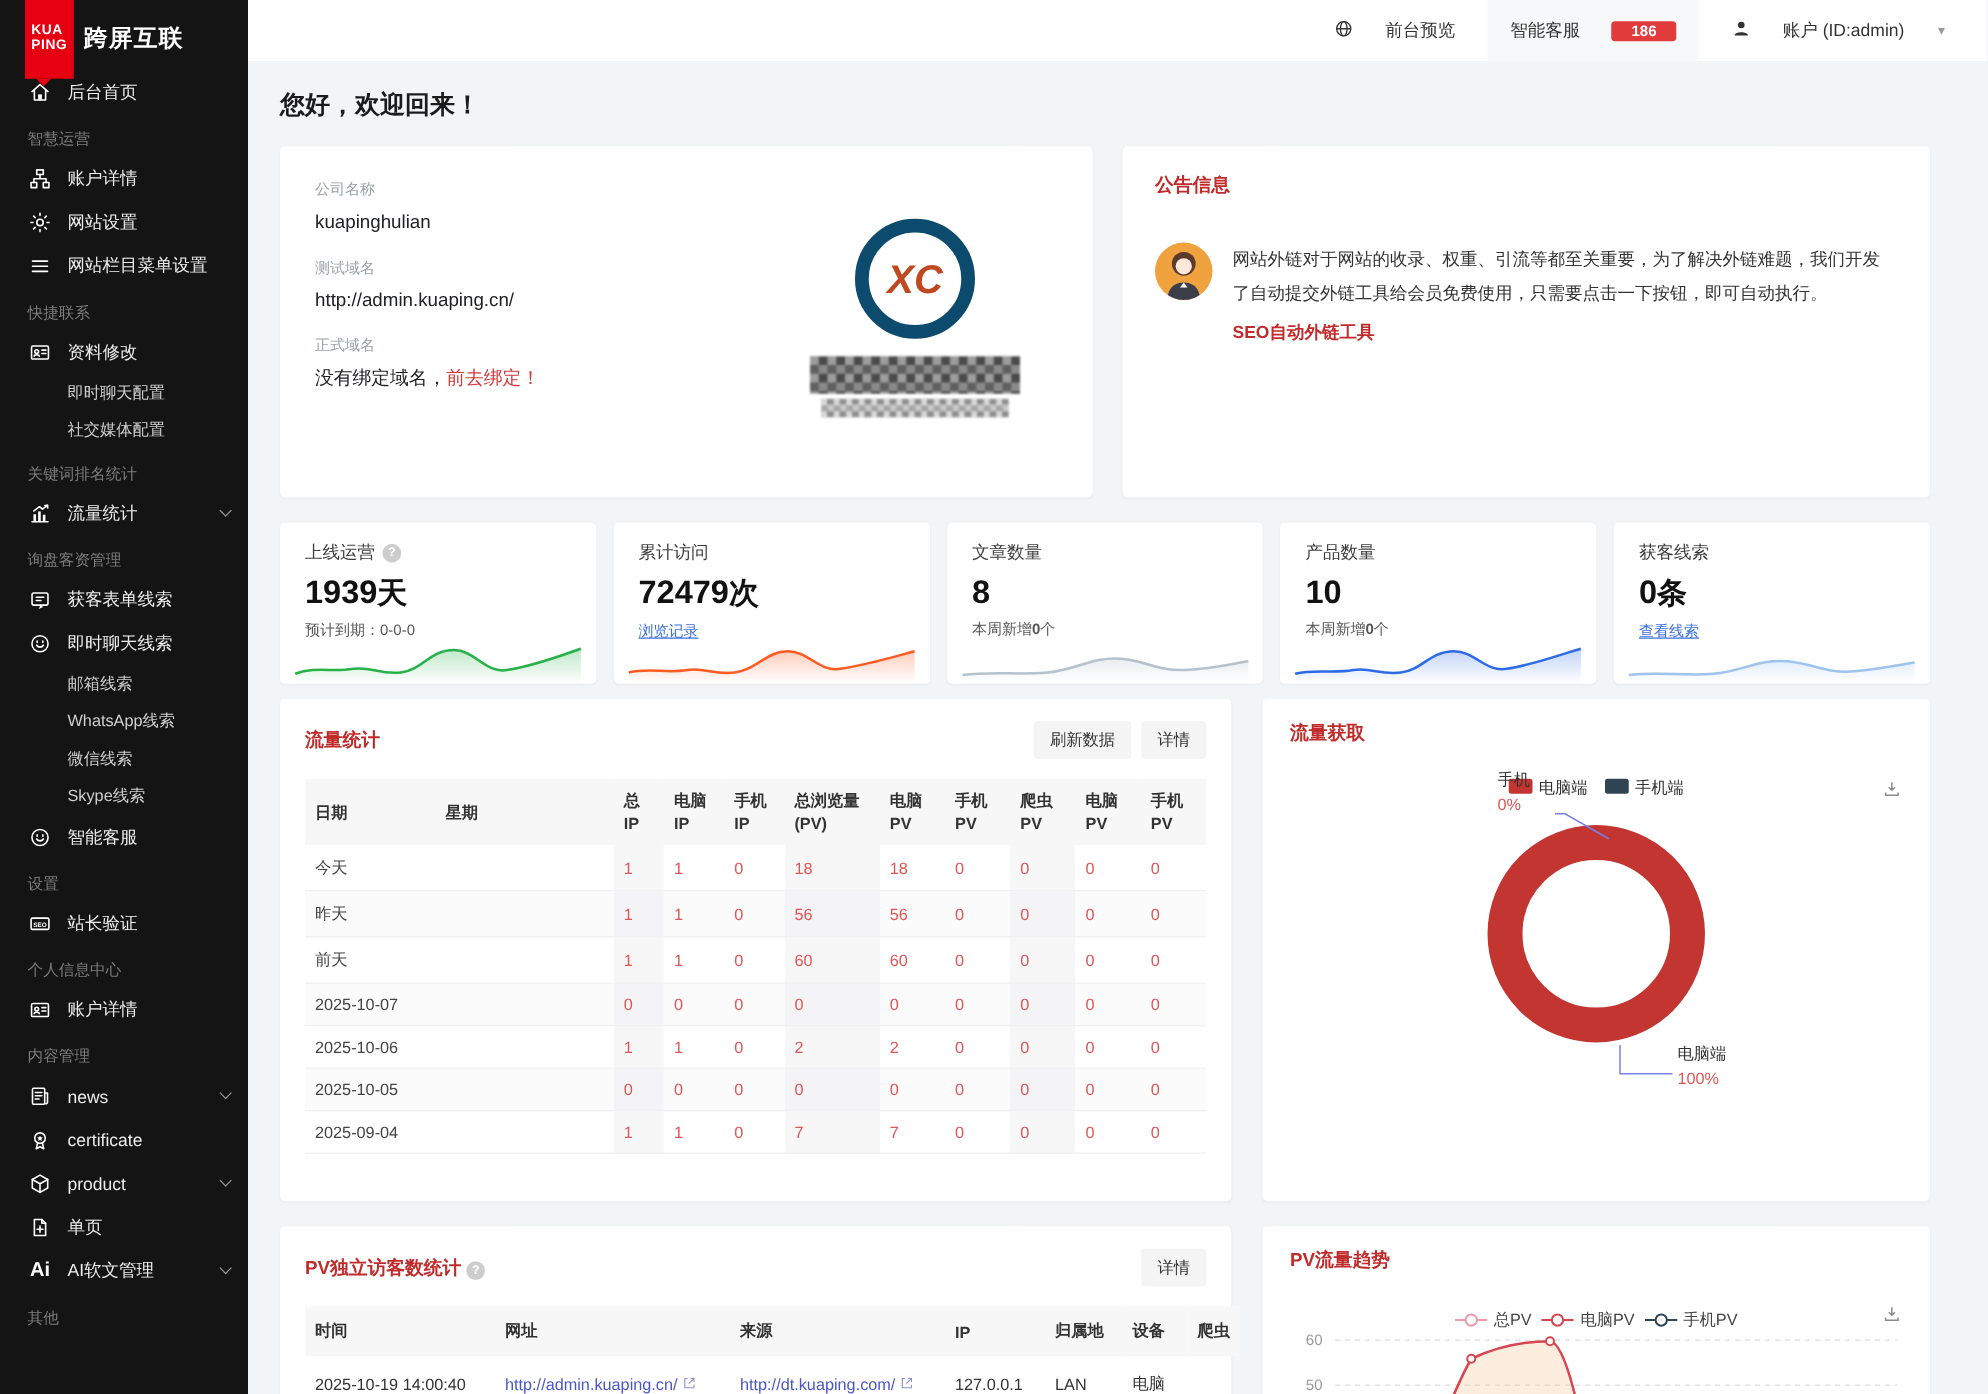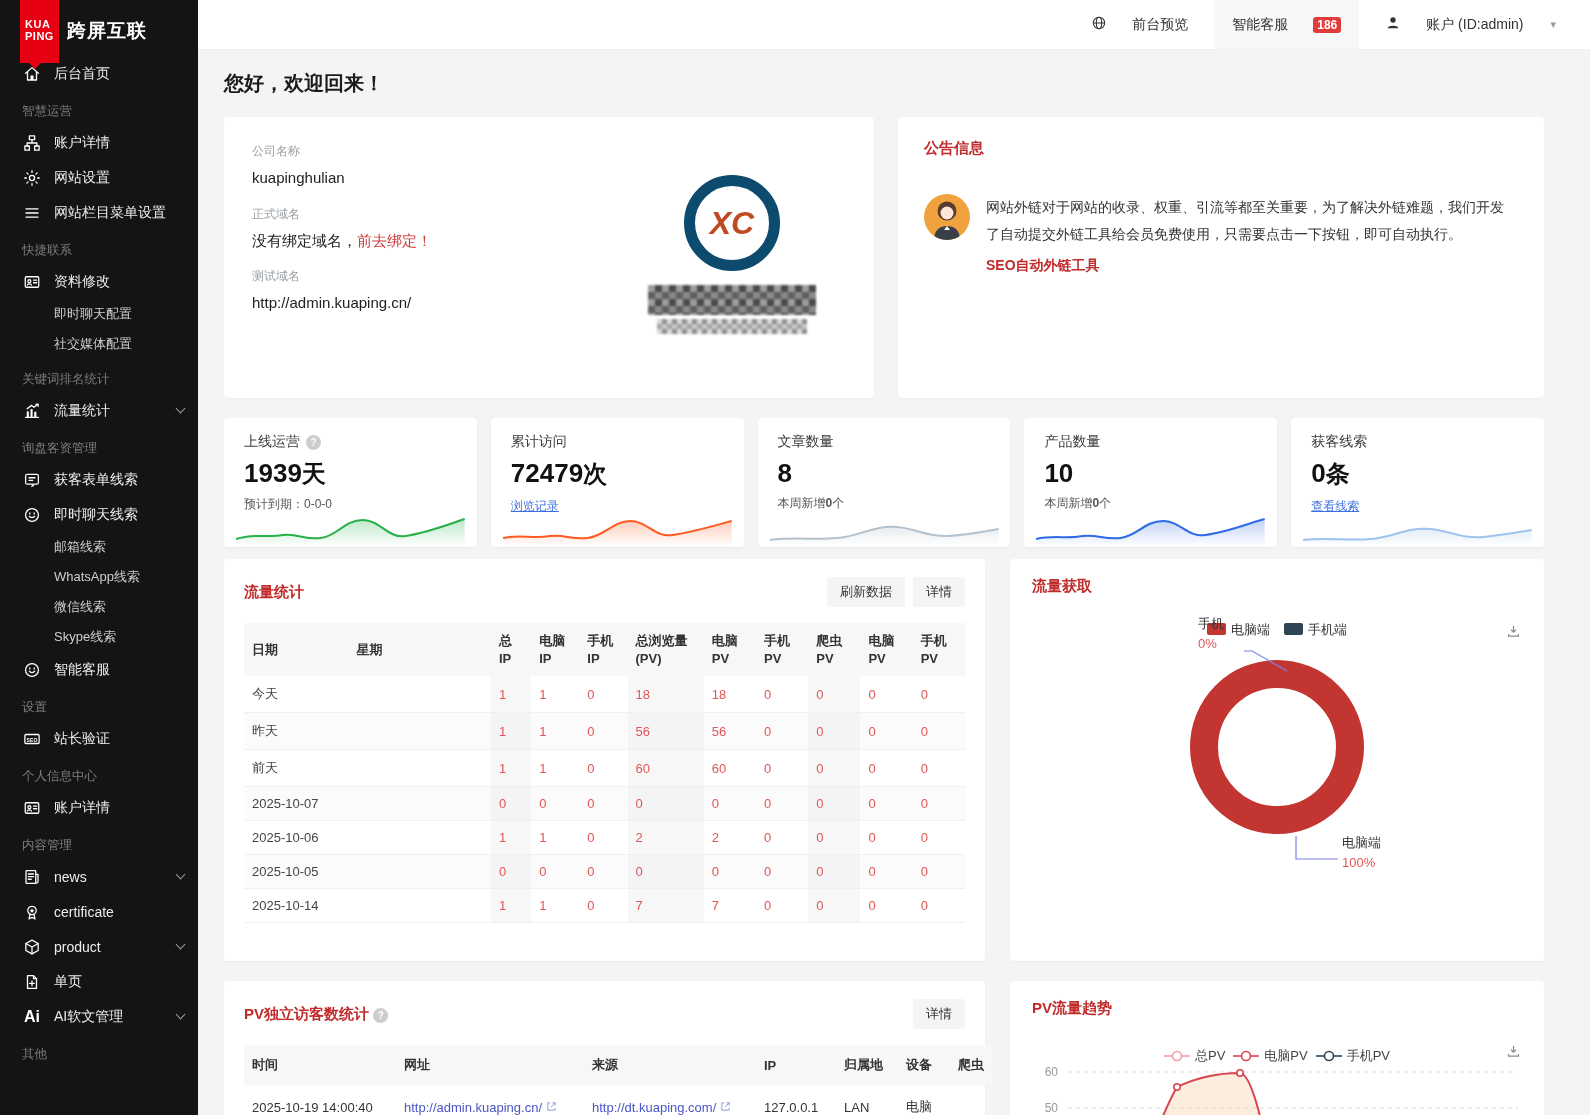--- a/index.html
+++ b/index.html
@@ -18,21 +18,21 @@
   .s-icon svg { width:18px; height:18px; }
   .ai-txt { color:#fff; font-weight:800; font-size:16px; }
   .s-label { flex:1; white-space:nowrap; }
   .chev { width:7px; height:7px; border-right:1.5px solid #9a9a9a; border-bottom:1.5px solid #9a9a9a; transform:rotate(45deg); margin-top:-4px; flex:none; }
   .side-sub { height:30px; line-height:30px; padding-left:54px; color:#cfcfcf; font-size:13px; cursor:pointer; white-space:nowrap; }
 
   
   .topbar { position:fixed; left:198px; top:0; right:0; height:50px; background:#fff; display:flex; align-items:center; justify-content:flex-end; gap:26px; padding-right:34px; border-bottom:1px solid #eef0f2; z-index:9; }
   .tb-item { display:flex; align-items:center; gap:25px; font-size:14px; color:#333; cursor:pointer; height:100%;justify-content:flex-end; }
   .tb-service { background:#f7f8f9; padding:0 18px; }
-  .tb-badge { background:#e23b3b; color:#fff; font-size:12px; font-weight:700; border-radius:3px; padding:1px 4px; }
+  .tb-badge { background:#e23b3b; color:#fff; font-size:12px; font-weight:700; border-radius:3px; padding:1px 16px; }
   .tb-caret { color:#999; font-size:11px; margin-left:2px; }
 
   
   .content { position:absolute; left:198px; top:50px; width:1392px; padding:16px 46px 0 26px; }
   .greeting { font-size:20px; font-weight:700; color:#1b1b1b; margin:4px 0 20px 0; }
   .card { background:#fff; border-radius:4px; box-shadow:0 1px 2px rgba(0,0,0,.04); }
 
   .row-top { display:flex; gap:24px; margin-bottom:20px; }
   .row-top .card { flex:1; height:281px; position:relative; }
 
@@ -324,26 +324,26 @@
 
   <h1 class="greeting">您好，欢迎回来！</h1>
 
   <div class="row-top">
     <section class="card company">
       <div class="c-field">
         <div class="c-label">公司名称</div>
         <div class="c-value">kuapinghulian</div>
       </div>
       <div class="c-field">
+        <div class="c-label">测试域名</div>
+        <div class="c-value">http://admin.kuaping.cn/</div>
+      </div>
+      <div class="c-field">
         <div class="c-label">正式域名</div>
         <div class="c-value"><span>没有绑定域名，</span><span class="c-link">前去绑定！</span></div>
-      </div>
-      <div class="c-field">
-        <div class="c-label">测试域名</div>
-        <div class="c-value">http://admin.kuaping.cn/</div>
       </div>
       <div class="company-logo">
         <div class="logo-ring">XC</div>
         <div class="mosaic1"></div>
         <div class="mosaic2"></div>
       </div>
     </section>
 
     <section class="card announce">
       <div class="red-title">公告信息</div>
@@ -565,21 +565,21 @@
               <td class="num">0</td>
               <td class="num">0</td>
               <td class="num colstripe">0</td>
               <td class="num">0</td>
               <td class="num">0</td>
               <td class="num colstripe">0</td>
               <td class="num">0</td>
               <td class="num">0</td>
             </tr>
             <tr>
-              <td>2025-10-14</td>
+              <td>2025-09-04</td>
               <td></td>
               <td class="num colstripe">1</td>
               <td class="num">1</td>
               <td class="num">0</td>
               <td class="num colstripe">7</td>
               <td class="num">7</td>
               <td class="num">0</td>
               <td class="num colstripe">0</td>
               <td class="num">0</td>
               <td class="num">0</td>

